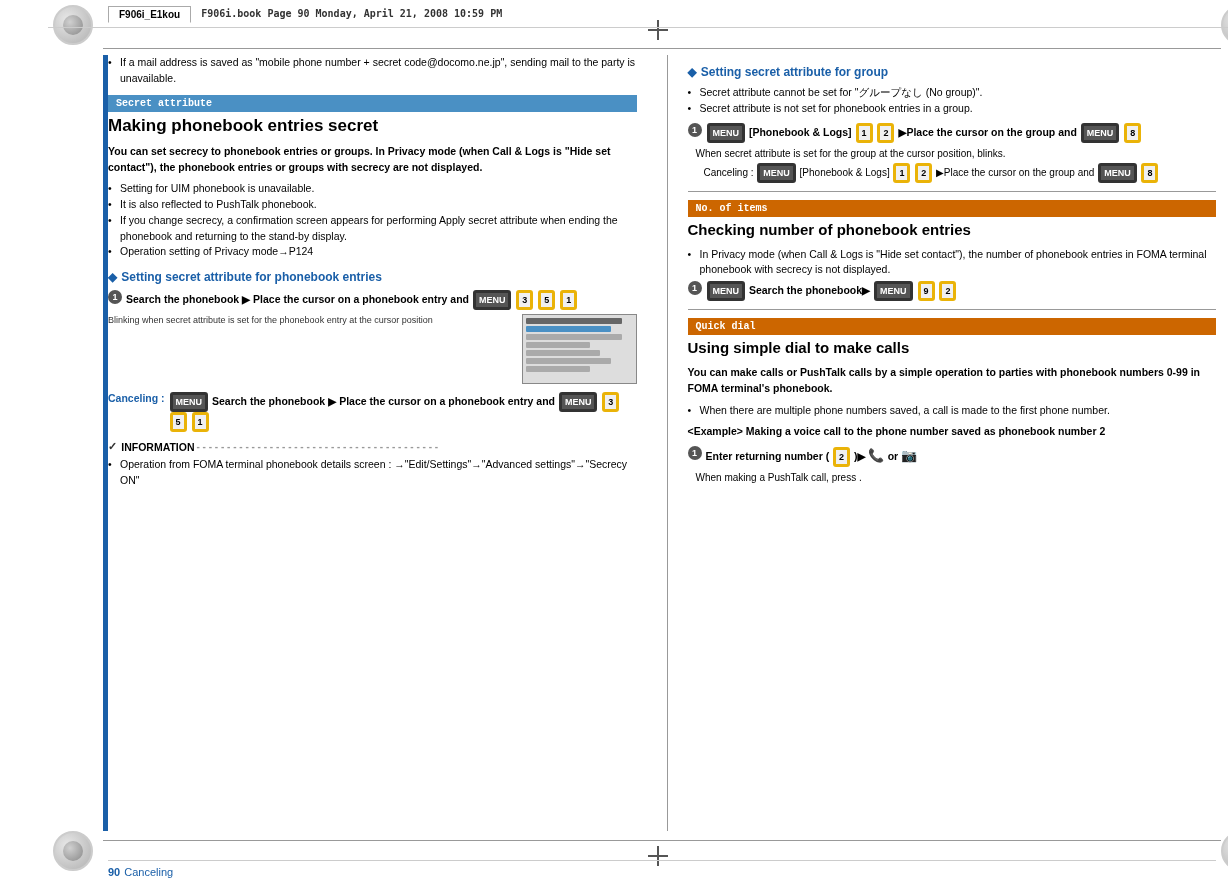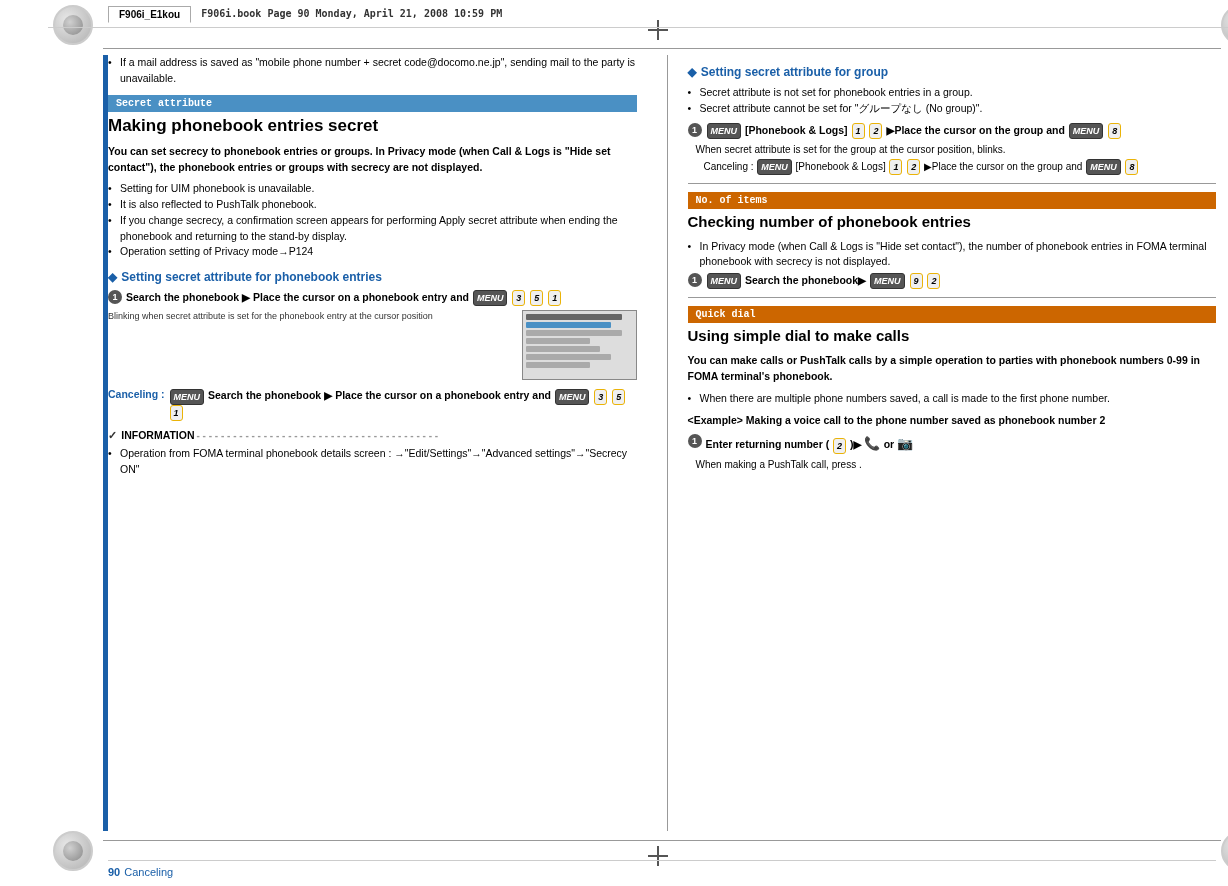--- a/index.html
+++ b/index.html
@@ -222,30 +222,29 @@
     .step-content {
       font-size: 10.5px;
       font-weight: bold;
       line-height: 1.5;
       flex: 1;
     }
 
     
     .key-btn {
       display: inline-block;
-      border: 1px solid #eab308;
+      border: 3px solid #eab308;
       border-radius: 3px;
       padding: 0 3px;
       font-size: 9px;
       font-weight: bold;
       background: #f0f0f0;
       margin: 0 1px;
       line-height: 14px;
       vertical-align: middle;
-      font-style: italic;
     }
 
     .key-btn.menu {
       background: #555;
       color: #fff;
       border-color: #333;
     }
 
     .screenshot-lines {
       padding: 3px;
@@ -532,22 +531,22 @@
         <div class="note-bullet">Operation from FOMA terminal phonebook details screen : →"Edit/Settings"→"Advanced settings"→"Secrecy ON"</div>
       </div>
 
     </div>
 
     <div class="right-col">
 
       <div class="diamond-heading">Setting secret attribute for group</div>
 
       <ul class="bullet-list">
+        <li>Secret attribute cannot be set for "グループなし (No group)".</li>
         <li>Secret attribute is not set for phonebook entries in a group.</li>
-        <li>Secret attribute cannot be set for "グループなし (No group)".</li>
       </ul>
 
       <div class="step-row">
         <span class="step-num">1</span>
         <div class="step-content">
           <span class="key-btn menu">MENU</span>
           <span> [Phonebook &amp; Logs] </span>
           <span class="key-btn">1</span>
           <span class="key-btn">2</span>
           <span>▶Place the cursor on the group and </span>

